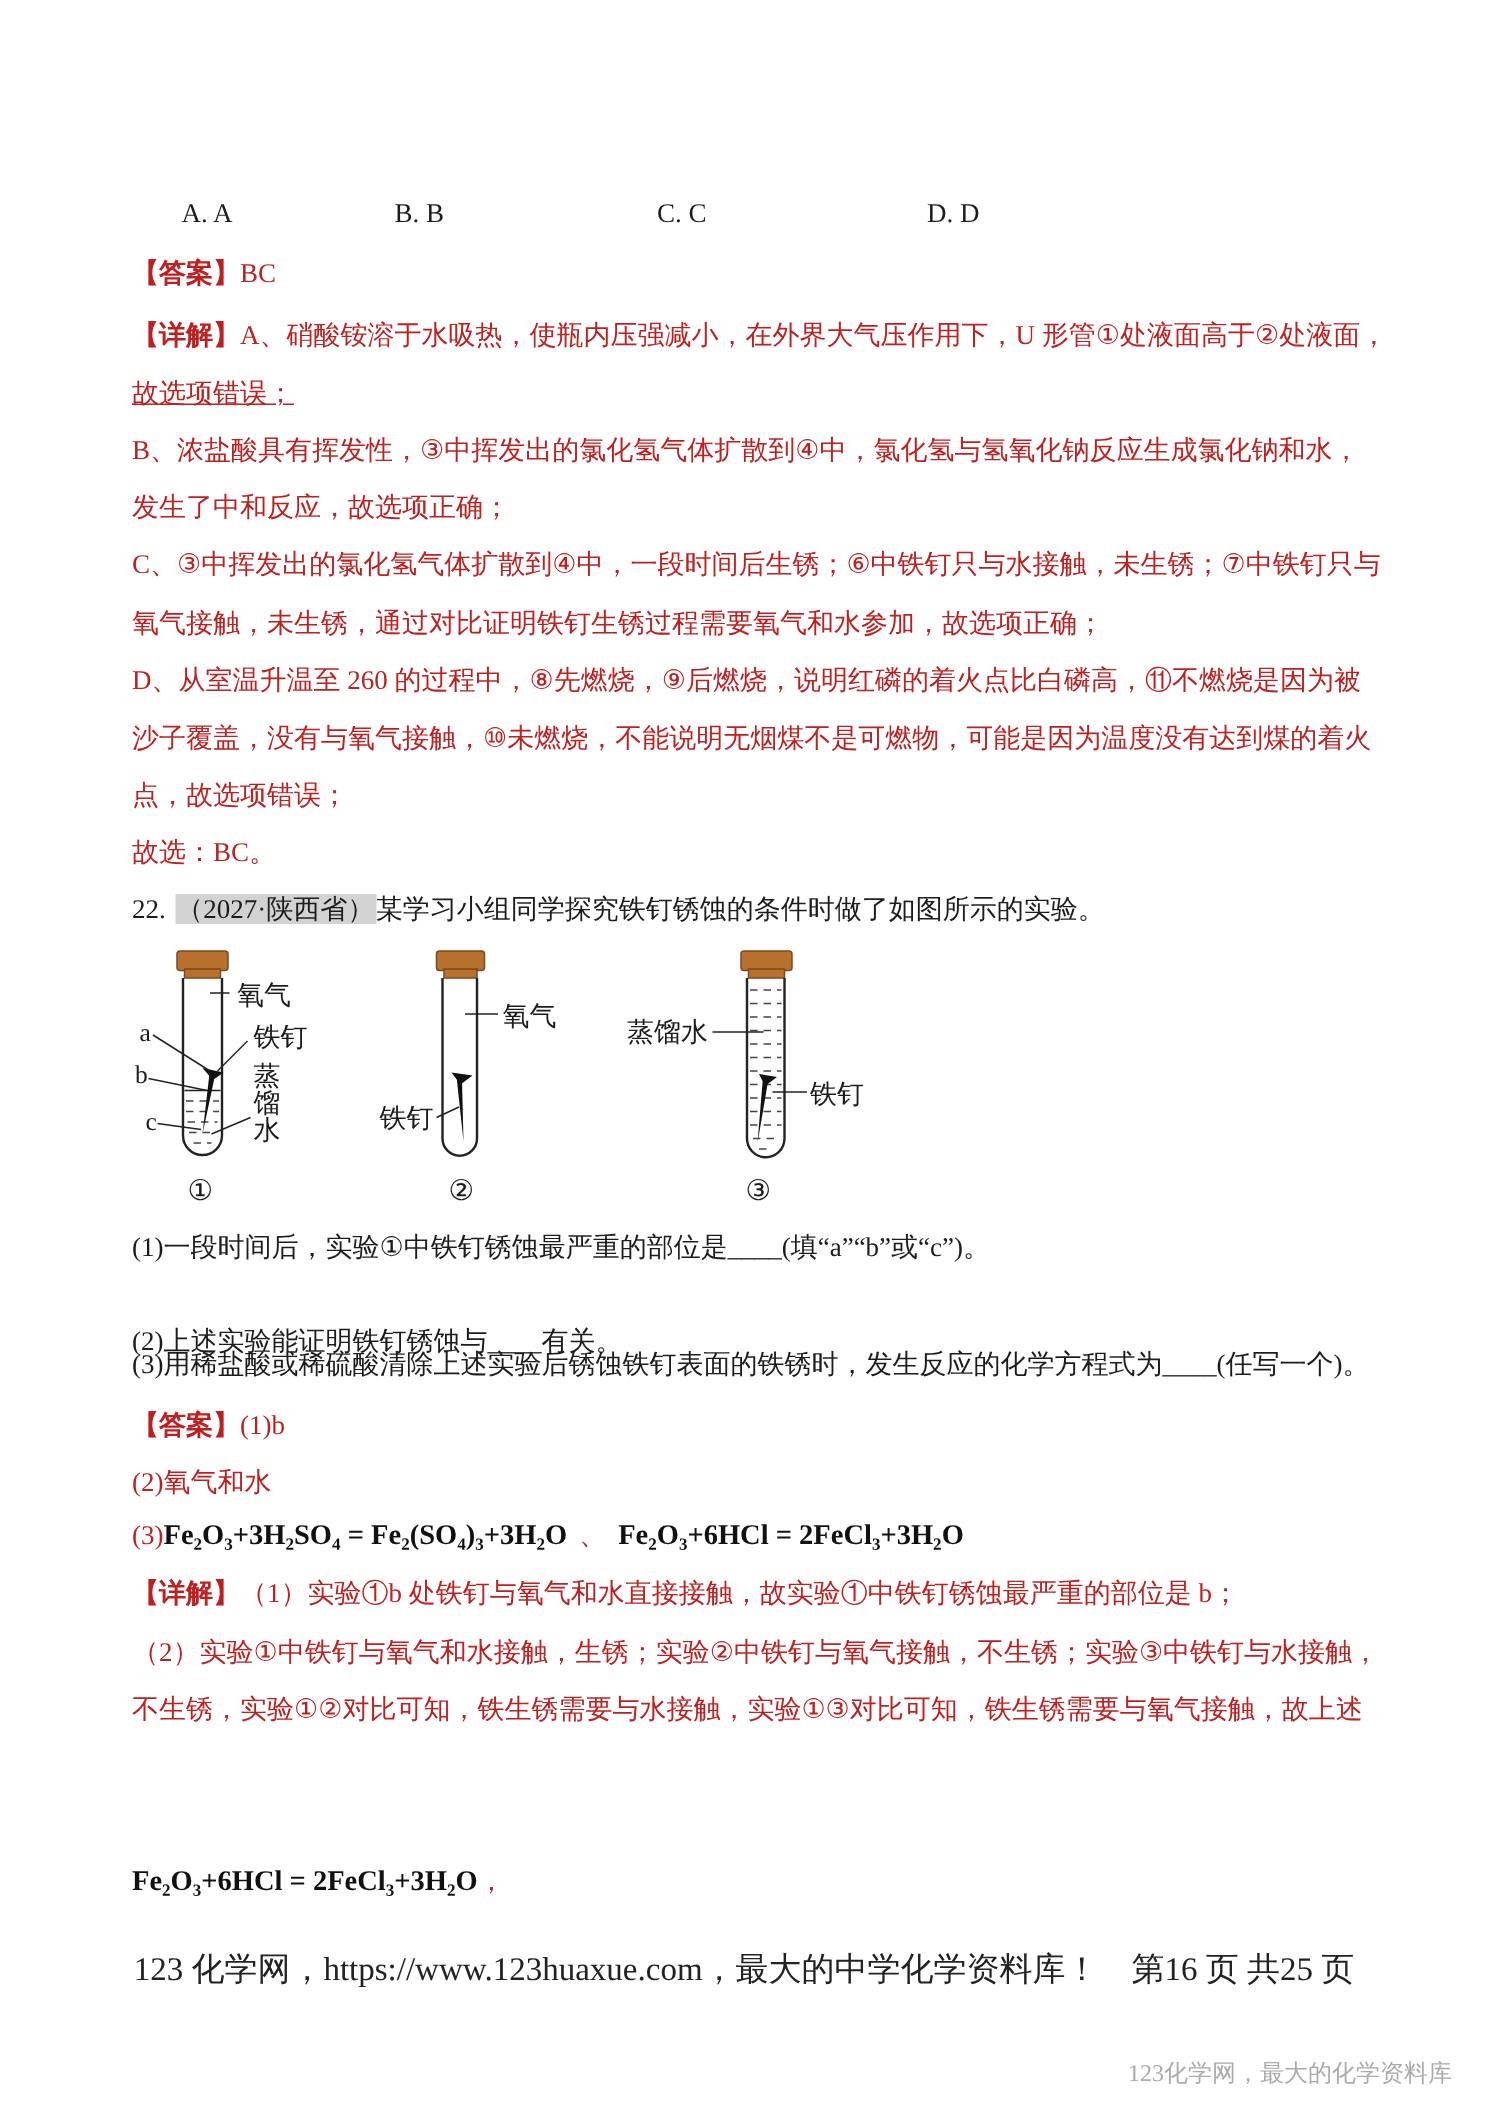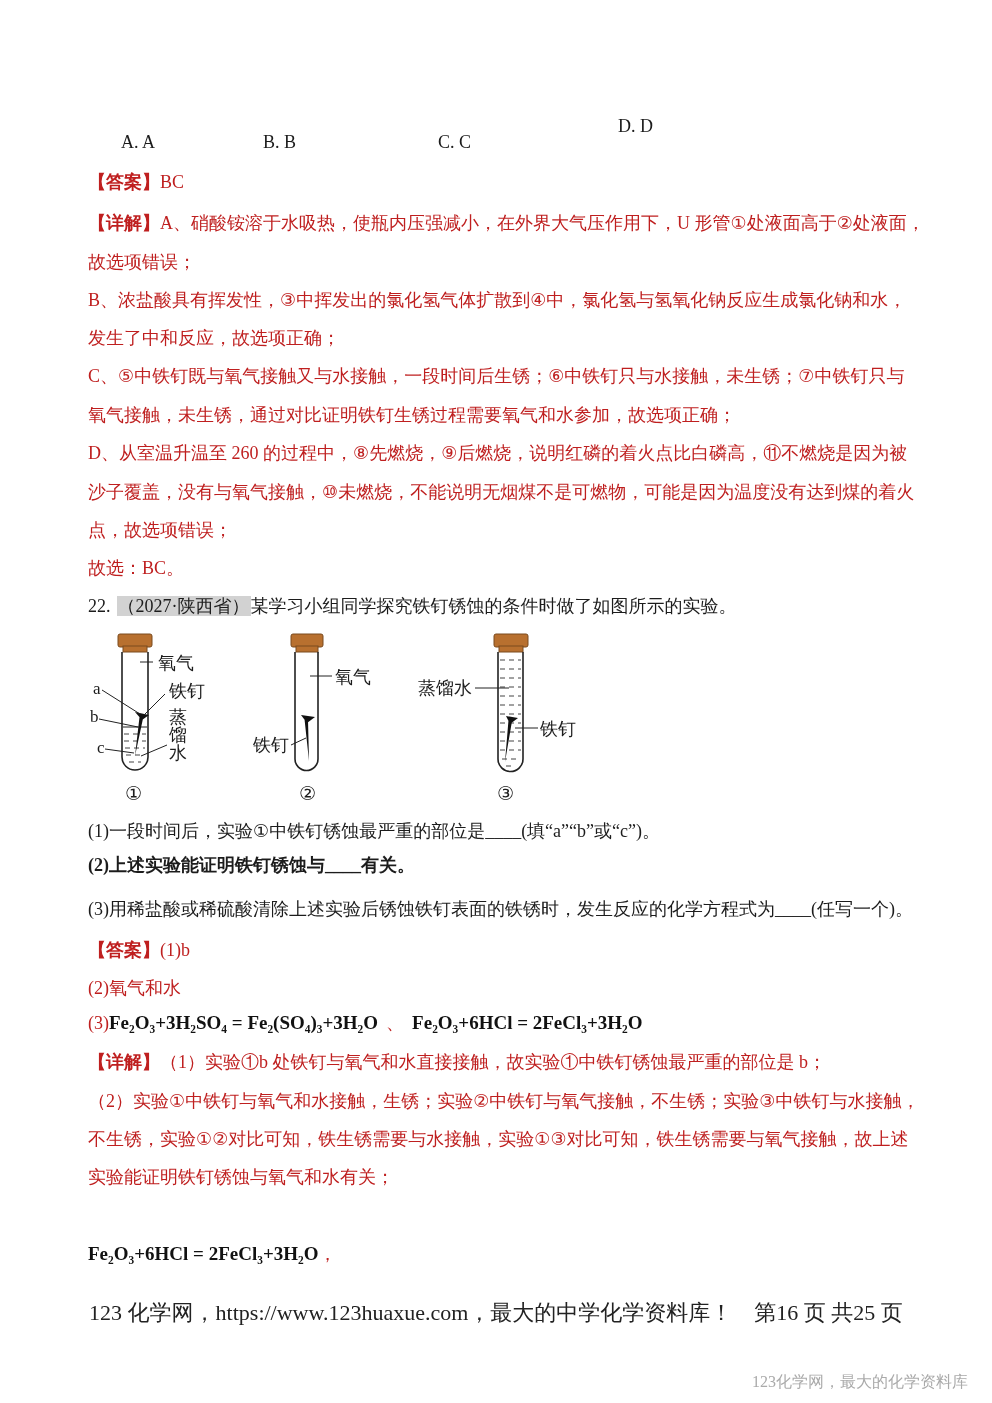--- a/index.html
+++ b/index.html
@@ -25,32 +25,32 @@
   svg text { font-family:"Liberation Serif","DejaVu Serif","DejaVu Sans",serif; fill:#1c1c1c; }
 </style>
 </head>
 <body>
 
 <div class="page">
 
   <span class="line" style="top:131px; left:121px;">A. A</span>
   <span class="line" style="top:131px; left:263px;">B. B</span>
   <span class="line" style="top:131px; left:438px;">C. C</span>
-  <span class="line" style="top:115px; left:618px;">D. D</span>
+  <span class="line" style="top:131px; left:618px;">D. D</span>
 
   <div class="line" style="top:171px;">
     <span class="lbl">【答案】</span><span class="red">BC</span>
   </div>
   <div class="line" style="top:212px;">
     <span class="lbl">【详解】</span><span class="red">A、硝酸铵溶于水吸热，使瓶内压强减小，在外界大气压作用下，U 形管①处液面高于②处液面，</span>
   </div>
-  <div class="line red" style="top:251px;">故选项错误；</div>
+  <div class="line red" style="top:251px;text-decoration:underline;">故选项错误；</div>
   <div class="line red" style="top:289px;">B、浓盐酸具有挥发性，③中挥发出的氯化氢气体扩散到④中，氯化氢与氢氧化钠反应生成氯化钠和水，</div>
   <div class="line red" style="top:327px;">发生了中和反应，故选项正确；</div>
-  <div class="line red" style="top:365px;">C、⑤中铁钉既与氧气接触又与水接触，一段时间后生锈；⑥中铁钉只与水接触，未生锈；⑦中铁钉只与</div>
+  <div class="line red" style="top:365px;">C、③中挥发出的氯化氢气体扩散到④中，一段时间后生锈；⑥中铁钉只与水接触，未生锈；⑦中铁钉只与</div>
   <div class="line red" style="top:404px;">氧气接触，未生锈，通过对比证明铁钉生锈过程需要氧气和水参加，故选项正确；</div>
   <div class="line red" style="top:442px;">D、从室温升温至 260 的过程中，⑧先燃烧，⑨后燃烧，说明红磷的着火点比白磷高，⑪不燃烧是因为被</div>
   <div class="line red" style="top:481px;">沙子覆盖，没有与氧气接触，⑩未燃烧，不能说明无烟煤不是可燃物，可能是因为温度没有达到煤的着火</div>
   <div class="line red" style="top:519px;">点，故选项错误；</div>
   <div class="line red" style="top:557px;">故选：BC。</div>
 
   <div class="line" style="top:595px;">
     <span class="qnum">22.</span><span class="hl">（2027·陕西省）</span><span>某学习小组同学探究铁钉锈蚀的条件时做了如图所示的实验。</span>
   </div>
 
@@ -120,37 +120,36 @@
       <path d="M421,86 L433,88 L425,94 Z M423.5,90 L427,91 L420,132 Z" fill="#111"></path>
       <text x="333" y="64" font-size="18">蒸馏水</text>
       <line x1="390" y1="58" x2="424" y2="58" stroke="#222" stroke-width="1"></line>
       <text x="455" y="105" font-size="18">铁钉</text>
       <line x1="430" y1="98" x2="453" y2="98" stroke="#222" stroke-width="1"></line>
       <text x="412" y="170" font-size="19">③</text>
     </g>
   </svg>
 
   <div class="line" style="top:820px;">(1)一段时间后，实验①中铁钉锈蚀最严重的部位是____(填“a”“b”或“c”)。</div>
-  <div class="line" style="top:854px;font-weight:bold;">(2)上述实验能证明铁钉锈蚀与____有关。</div>
+  <div class="line" style="top:883px;">(2)上述实验能证明铁钉锈蚀与____有关。</div>
   <div class="line" style="top:898px;">(3)用稀盐酸或稀硫酸清除上述实验后锈蚀铁钉表面的铁锈时，发生反应的化学方程式为____(任写一个)。</div>
 
   <div class="line" style="top:939px;">
     <span class="lbl">【答案】</span><span class="red">(1)b</span>
   </div>
   <div class="line red" style="top:977px;">(2)氧气和水</div>
   <div class="line" style="top:1012px;">
     <span class="red">(3)</span><span class="formula">Fe₂O₃+3H₂SO₄ = Fe₂(SO₄)₃+3H₂O</span><span class="red sep">、</span><span class="formula">Fe₂O₃+6HCl = 2FeCl₃+3H₂O</span>
   </div>
 
   <div class="line" style="top:1051px;font-family:Liberation Serif, serif;">
     <span class="lbl">【详解】</span><span class="red">（1）实验①b 处铁钉与氧气和水直接接触，故实验①中铁钉锈蚀最严重的部位是 b；</span>
   </div>
   <div class="line red" style="top:1090px;">（2）实验①中铁钉与氧气和水接触，生锈；实验②中铁钉与氧气接触，不生锈；实验③中铁钉与水接触，</div>
   <div class="line red" style="top:1128px;">不生锈，实验①②对比可知，铁生锈需要与水接触，实验①③对比可知，铁生锈需要与氧气接触，故上述</div>
-  <div class="line red" style="top:1166px;">实验能证明铁钉锈蚀与氧气和水有关；</div>
   <div class="line" style="top:1243px;">
     <span class="formula">Fe₂O₃+6HCl = 2FeCl₃+3H₂O</span><span class="red">，</span>
   </div>
 
   <div class="footer">123 化学网，https://www.123huaxue.com，最大的中学化学资料库！　第16 页 共25 页</div>
   <div class="watermark">123化学网，最大的化学资料库</div>
 
 </div>
 
 </body></html>

